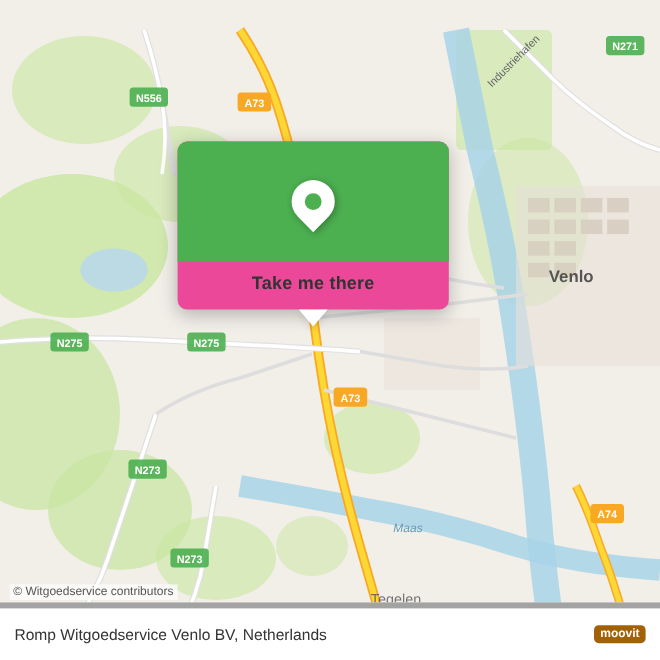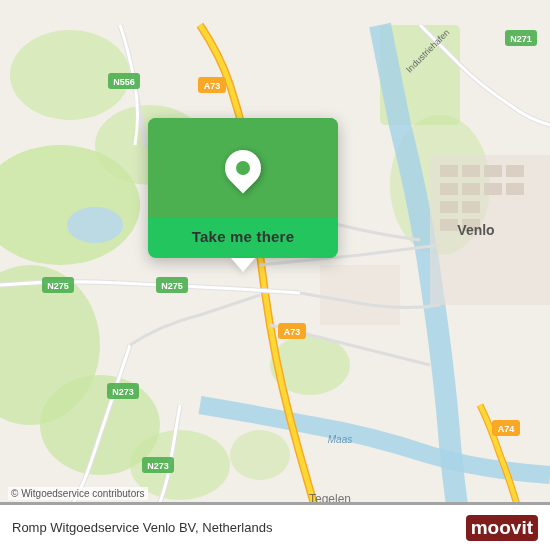--- a/index.html
+++ b/index.html
@@ -36,68 +36,68 @@
       width: 100%; height: 100%;
     }
 
     
     #info-bar {
       position: absolute;
       bottom: 0;
       left: 0;
       right: 0;
       background: white;
-      border-top: 3px solid #a3a3a3;
+      border-top: 5px solid #a3a3a3;
       padding: 0 12px;
       display: flex;
       align-items: center;
       justify-content: space-between;
       height: 48px;
       z-index: 10;
     }
 
     #info-text {
       font-size: 13px;
       color: #333;
     }
 
     #moovit-logo {
       display: flex;
       align-items: center;
       gap: 4px;
     }
 
     #moovit-logo-icon {
-      background: #7f1d1d;
+      background: #a16207;
       border-radius: 4px;
       padding: 2px 5px;
       color: white;
       font-weight: bold;
-      font-size: 19px;
+      font-size: 10px;
     }
 
     
     #attribution {
       position: absolute;
       bottom: 50px;
       left: 8px;
       font-size: 10px;
       color: #555;
       z-index: 10;
       background: rgba(255,255,255,0.7);
       padding: 1px 3px;
     }
 
     
     #popup-card {
       position: absolute;
       top: 118px;
       left: 148px;
-      width: 190px;
-      background: #22c55e;
+      width: 226px;
+      background: #ec4899;
       border-radius: 8px;
       box-shadow: 0 4px 15px rgba(0,0,0,0.25);
       z-index: 20;
       overflow: visible;
     }
 
     #popup-map-section {
       background: #4caf50;
       border-radius: 8px 8px 0 0;
       height: 100px;

